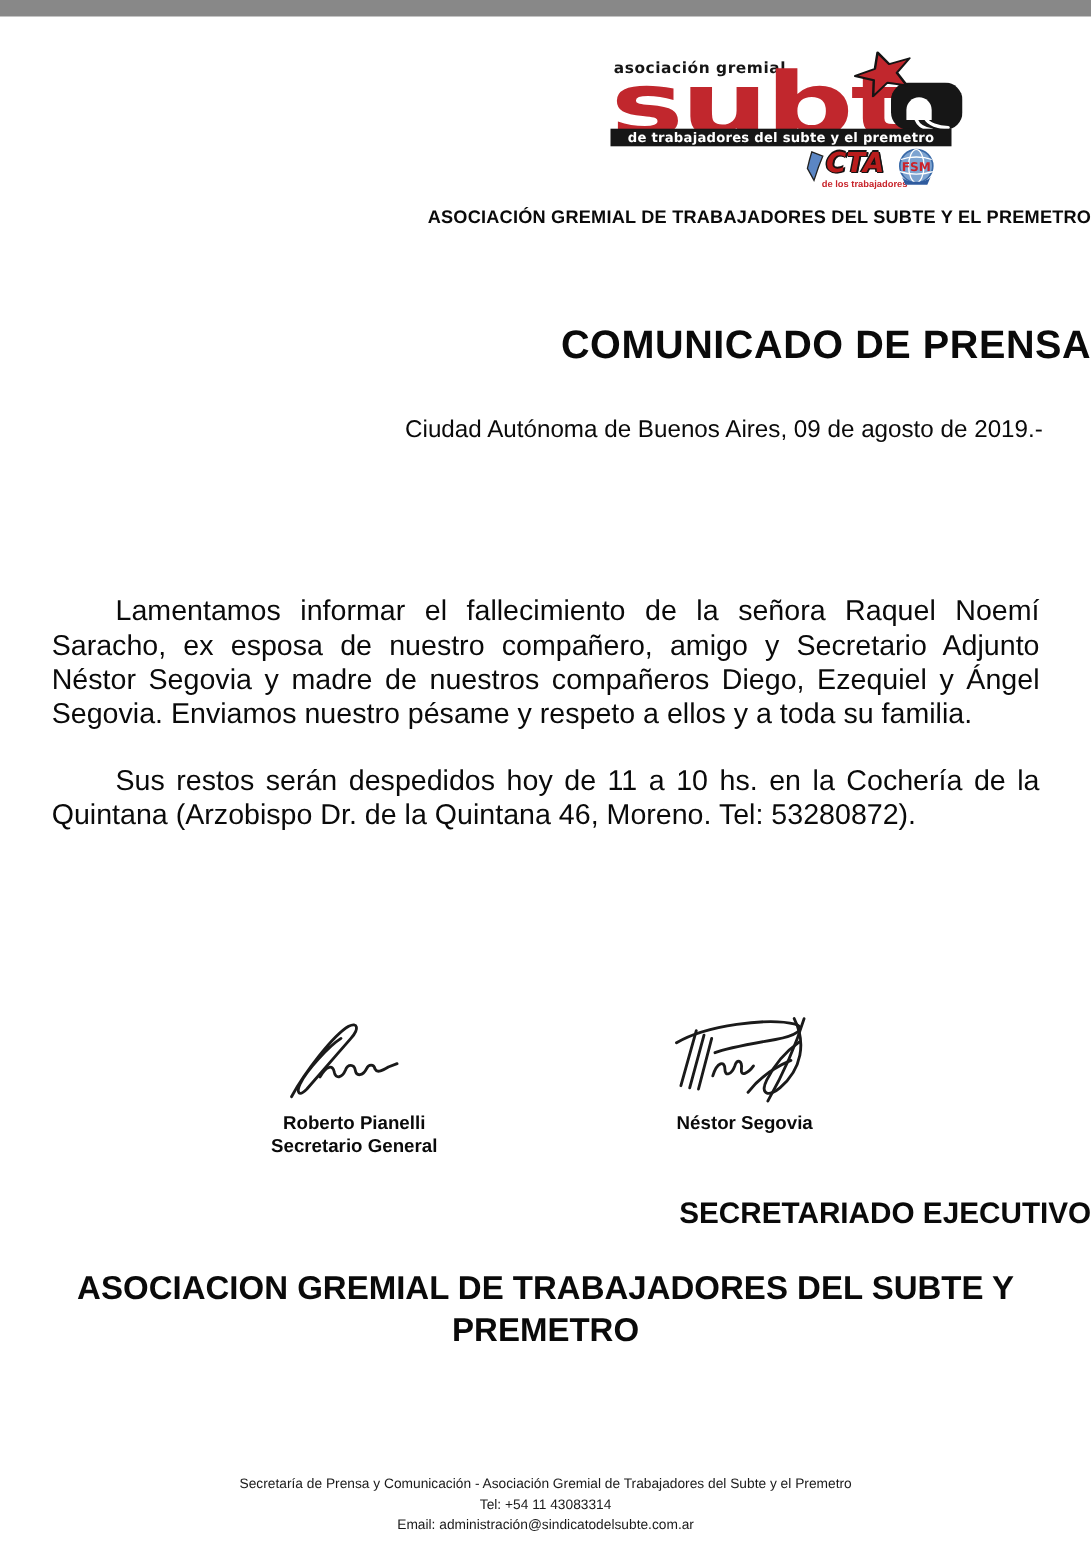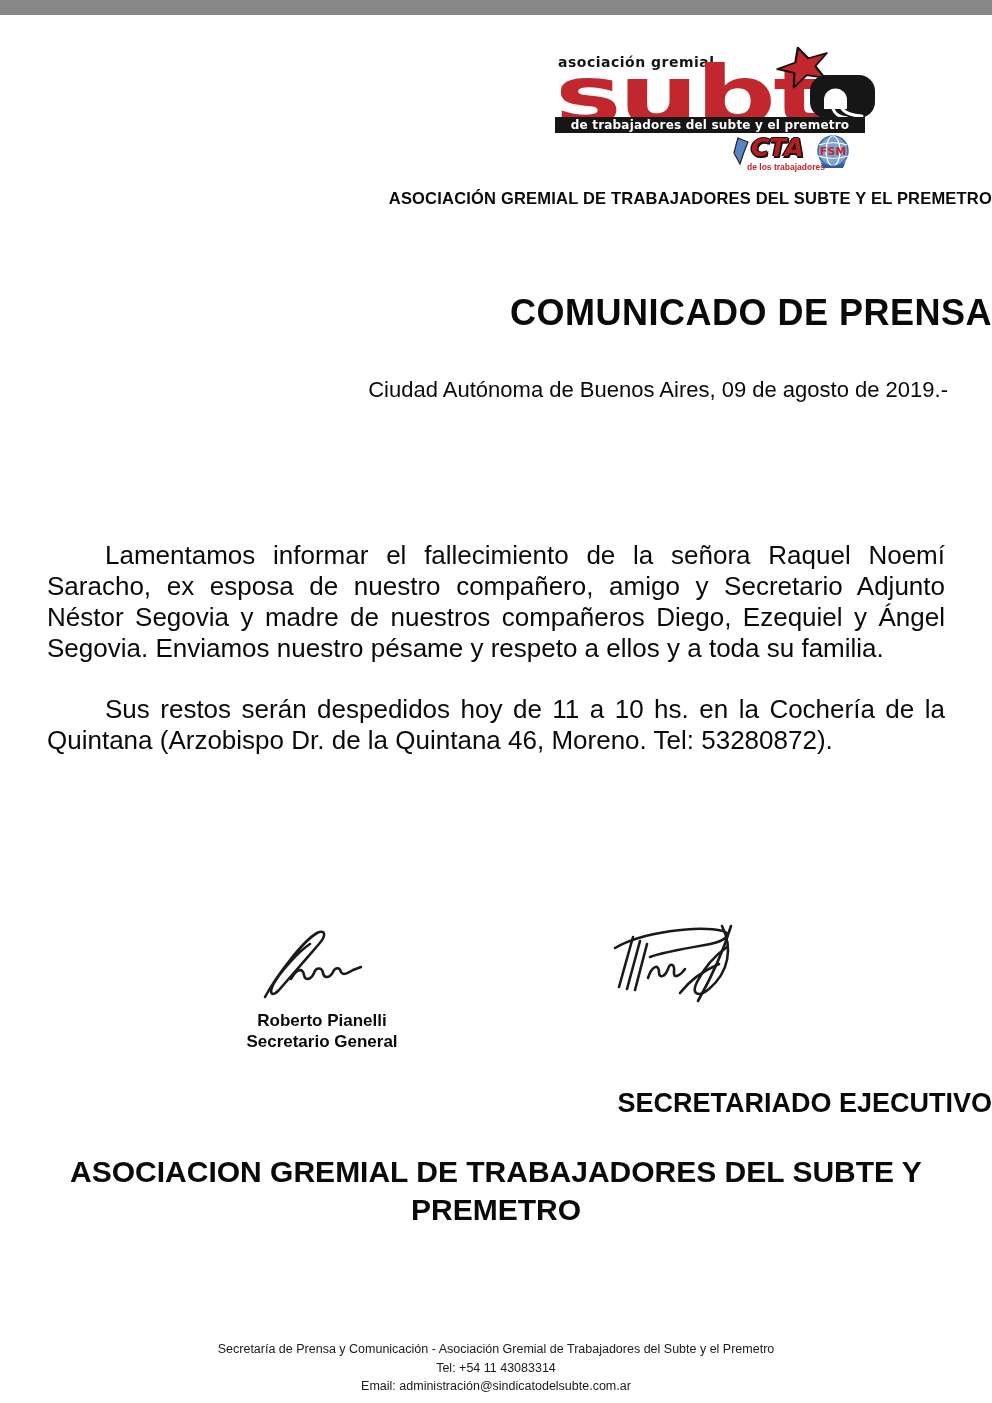--- a/index.html
+++ b/index.html
@@ -136,20 +136,21 @@
     <path d="M121,3 C113,29 101,55 88,78"></path>
     <path d="M70,70 C80,57 95,47 109,41"></path>
   </svg>
 
   <div class="sigblock sig-left-name">
     <div>Roberto Pianelli</div>
     <div>Secretario General</div>
   </div>
 
   <div class="sigblock sig-right-name">
+    <div>Néstor Segovia</div>
   </div>
 
   <div class="closing1">SECRETARIADO EJECUTIVO</div>
   <div class="closing2">ASOCIACION GREMIAL DE TRABAJADORES DEL SUBTE Y PREMETRO</div>
 
   <div class="footer">
     <div>Secretaría de Prensa y Comunicación - Asociación Gremial de Trabajadores del Subte y el Premetro</div>
     <div>Tel: +54 11 43083314</div>
     <div>Email: administración@sindicatodelsubte.com.ar</div>
   </div>

